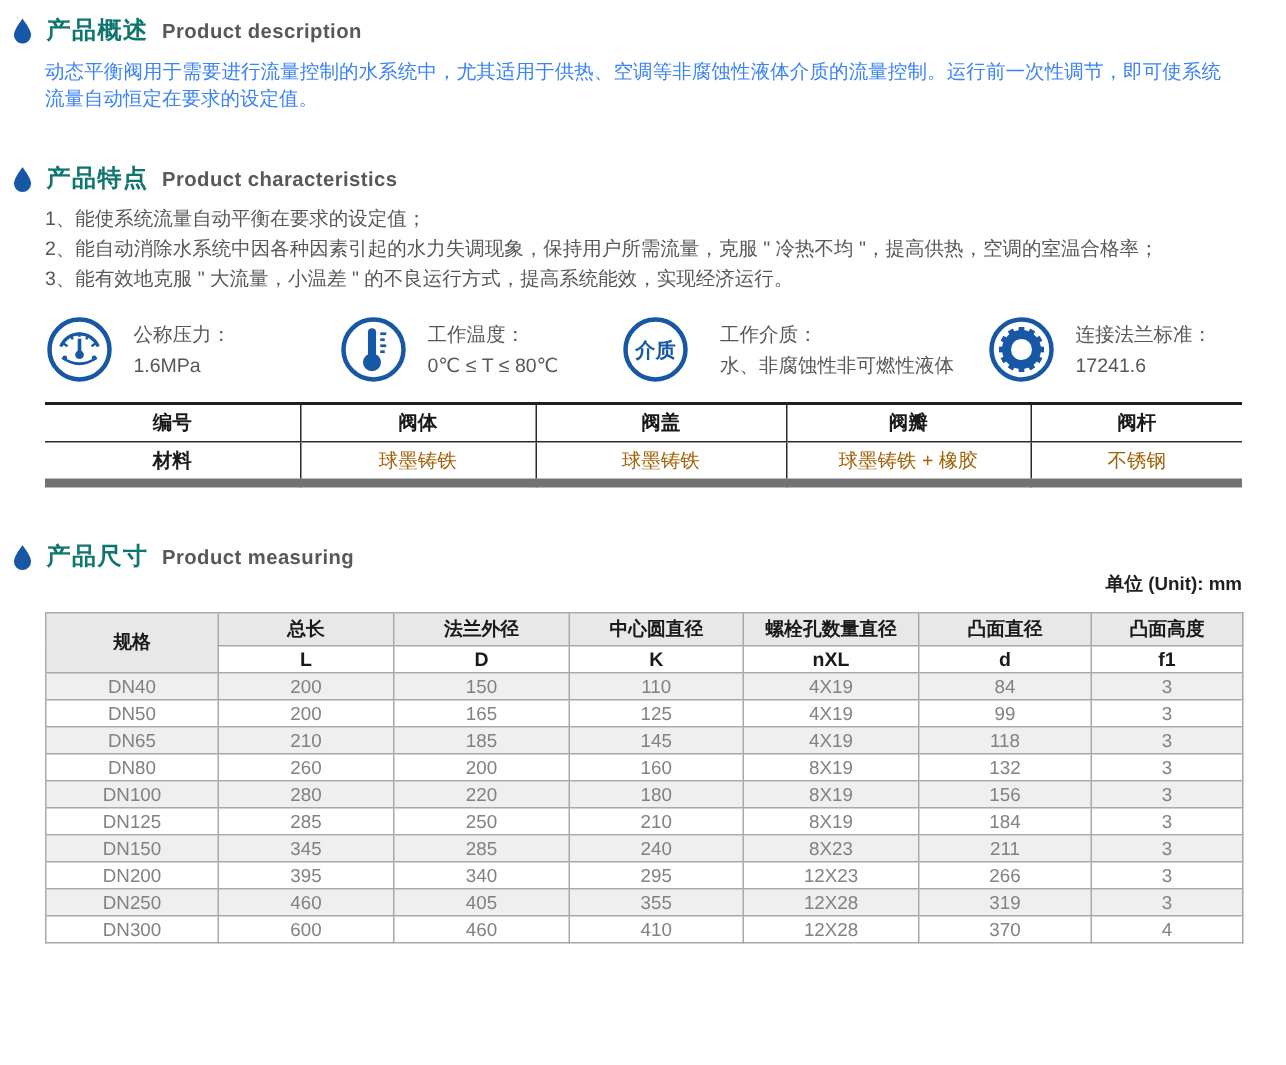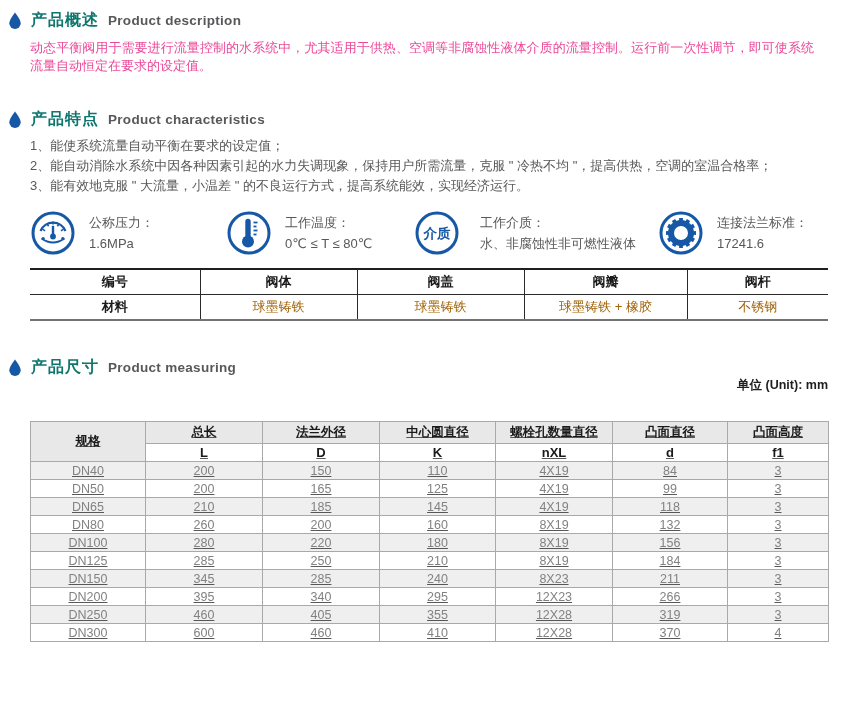--- a/index.html
+++ b/index.html
@@ -10,57 +10,57 @@
     color:#595757; font-size:13px;
   }
   .page { width:857px; height:710px; background:#fff; }
 
   
   .sec-header { display:flex; align-items:center; gap:9px; margin-left:8px; }
   .sec-header .drop { width:14px; height:18px; flex:0 0 auto; display:flex; }
   .sec-title-zh { font-size:16px; font-weight:bold; color:#0f766e; letter-spacing:1px; }
   .sec-title-en { font-size:13.5px; font-weight:bold; color:#57585a; letter-spacing:.3px; }
 
-  .para { margin:8px 43px 0 30px; line-height:18px; color:#ec4899; text-align:justify; }
+  .para { margin:8px 43px 0 30px; line-height:18px; color:#3b82f6; text-align:justify; }
 
   .feature-list { margin:6px 29px 0 30px; line-height:20px; color:#595757; }
 
   
   .specs-row { display:flex; margin:14px 0 0 30px; width:798px; }
   .spec-item { display:flex; align-items:center; gap:13px; }
   .spec-item.w1 { flex:0 0 196px; }
   .spec-item.w2 { flex:0 0 188px; }
   .spec-item.w3 { flex:0 0 244px;gap:20px; }
   .spec-item.w4 { flex:0 0 170px; }
   .spec-icon { width:46px; height:46px; flex:0 0 auto; }
   .spec-text { line-height:21px; color:#595757; white-space:nowrap; }
 
   
   .material-table {
     width:798px; margin:12px 29px 0 30px; border-collapse:collapse;
-    border-top:2px solid #1f1f1f; border-bottom:2px solid #737373;
+    border-top:2px solid #1f1f1f; border-bottom:6px solid #737373;
     table-layout:fixed;
   }
   .material-table tr:first-child th { border-bottom:1px solid #2a2a2a; }
   .material-table th, .material-table td {
     padding:3px 4px; text-align:center; height:21px;
     font-size:13px;
   }
   .material-table th + th, .material-table th + td, .material-table td + td { border-left:1px solid #2a2a2a; }
   .material-table th { font-weight:bold; color:#1a1a1a; }
   .material-table td { color:#a16207; font-weight:normal; }
 
   
   .dims-headline { display:flex; justify-content:space-between; align-items:flex-start; margin:36px 29px 0 8px; }
   .unit-note { font-weight:bold; color:#1f1f1f; font-size:12.5px;margin-top:20px; }
 
   
   .dims-table {
-    width:798px; margin:27px 29px 0 30px; border-collapse:collapse;
-    table-layout:fixed; border:1px solid #8d8d8d;text-decoration:underline;
+    width:798px; margin:10px 29px 0 30px; border-collapse:collapse;
+    table-layout:fixed; border:1px solid #8d8d8d;
   }
   .dims-table th, .dims-table td {
     border:1px solid #a9a9a9; text-align:center; padding:0 2px;
   }
   .dims-table thead tr.h1 th { background:#e8e8e8; font-size:12.5px; font-weight:bold; color:#1a1a1a; height:22px; }
   .dims-table thead tr.h2 th { background:#ffffff; font-size:13px; font-weight:bold; color:#1a1a1a; height:18px; }
   .dims-table tbody td { height:18px; font-size:12.5px; color:#828282; }
   .dims-table tbody tr:nth-child(odd) { background:#efefef; }
   .dims-table tbody tr:nth-child(even) { background:#ffffff; }
 

